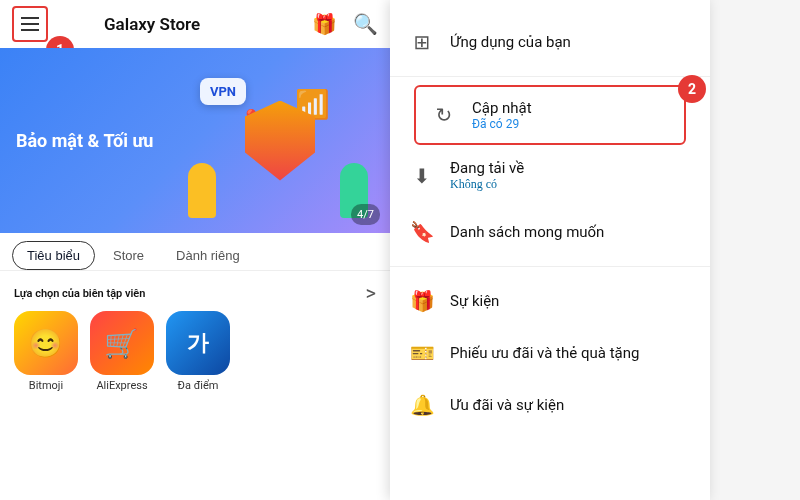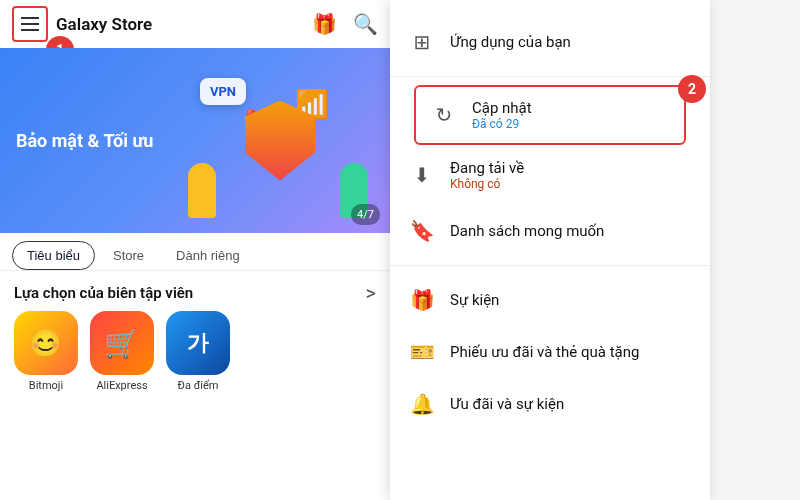--- a/index.html
+++ b/index.html
@@ -23,20 +23,21 @@
       position: relative;
     }
 
     
     .top-bar {
       display: flex;
       align-items: center;
       padding: 8px 12px;
       background: #fff;
       height: 48px;
+      gap: 48px;
     }
     .menu-btn {
       width: 36px;
       height: 36px;
       border: 2px solid #e53935;
       border-radius: 4px;
       display: flex;
       flex-direction: column;
       align-items: center;
       justify-content: center;
@@ -187,21 +188,21 @@
     }
 
     
     .section-header {
       display: flex;
       justify-content: space-between;
       align-items: center;
       padding: 10px 14px 6px;
     }
     .section-title {
-      font-size: 15px;
+      font-size: 11px;
       font-weight: 600;
       color: #111;
     }
     .section-more {
       font-size: 20px;
       color: #555;
       cursor: pointer;
     }
 
     
@@ -291,21 +292,21 @@
       flex-direction: column;
     }
     .menu-label {
       font-size: 15px;
       color: #111;
     }
     .menu-sublabel {
       font-size: 12px;
       color: #1e88e5;
     }
-    .menu-sublabel.gray { color: #c2410c; }
+    .menu-sublabel.gray { color: #0369a1; font-family: Liberation Serif, serif; }
 
     .divider {
       height: 1px;
       background: #eee;
       margin: 8px 0;
     }
 
     
     .right-panel {
       width: 90px;

